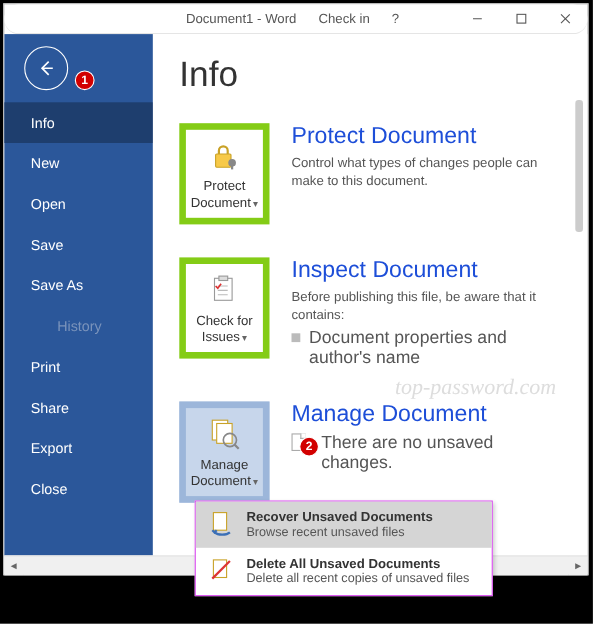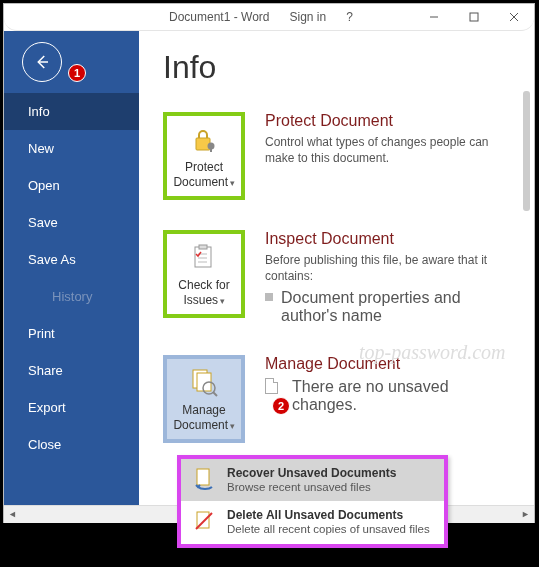--- a/index.html
+++ b/index.html
@@ -13,33 +13,33 @@
 .main { display: flex; height: calc(100% - 27px - 17px); }
 .sidebar { width: 135px; background: #2b579a; color: #fff; display: flex; flex-direction: column; }
 .back-btn { width: 40px; height: 40px; border: 1.5px solid #fff; border-radius: 50%; margin: 11px 0 11px 18px; display: flex; align-items: center; justify-content: center; }
 .back-btn svg { width: 18px; height: 18px; fill: #fff; }
 .nav-item { padding: 11px 0 11px 24px; font-size: 13px; color: #fff; cursor: pointer; position: relative; }
 .nav-item.selected { background: #1e3e6e; }
 .nav-item.disabled { color: #7a93bb; padding-left: 48px; }
 .content { flex: 1; background: #fff; padding: 18px 24px 0 24px; overflow: hidden; position: relative; }
 .content h1 { font-size: 32px; font-weight: 300; color: #333; margin-bottom: 26px; }
 .section { display: flex; gap: 20px; margin-bottom: 30px; align-items: flex-start; }
-.tile { width: 82px; border: 4px solid #84cc16; display: flex; flex-direction: column; align-items: center; justify-content: center; padding: 8px 4px 6px; text-align: center; font-size: 12px; color: #333; line-height: 1.25; }
+.tile { width: 82px; border: 6px solid #84cc16; display: flex; flex-direction: column; align-items: center; justify-content: center; padding: 8px 4px 6px; text-align: center; font-size: 12px; color: #333; line-height: 1.25; }
 .tile.highlight { background: #c7d6eb; border-color: #9cb6da; }
 .tile .tile-icon { width: 32px; height: 32px; margin-bottom: 4px; display: flex; align-items: center; justify-content: center; }
 .tile .tlabel { }
 .tile .chev { font-size: 9px; color: #666; margin-left: 2px; }
 .section-body { flex: 1; }
-.section-body h2 { font-size: 16px; font-weight: 400; color: #7f1d1d; margin-bottom: 4px; }
+.section-body h2 { font-size: 21px; font-weight: 400; color: #1d4ed8; margin-bottom: 4px; }
 .section-body p { font-size: 12px; color: #555; line-height: 1.35; }
 .bullet-row { display: flex; align-items: flex-start; gap: 8px; margin-top: 5px; font-size: 16px; color: #555; }
 .bullet-sq { width: 8px; height: 8px; background: #bbb; margin-top: 4px; flex-shrink: 0; }
 .badge { position: absolute; width: 18px; height: 18px; background: #d20000; border: 1.5px solid #fff; border-radius: 50%; color: #fff; font-size: 11px; font-weight: bold; display: flex; align-items: center; justify-content: center; z-index: 10; }
 .watermark { position: absolute; top: 310px; left: 220px; font-size: 20px; color: #ddd; font-family: Georgia, serif; font-style: italic; pointer-events: none; }
-.context-menu { position: absolute; left: 177px; top: 455px; width: 271px; background: #fff; border: 4px solid #d946ef; box-shadow: 2px 2px 4px rgba(0,0,0,0.2); z-index: 20; }
+.context-menu { position: absolute; left: 177px; top: 455px; width: 271px; background: #fff; border: 1px solid #d946ef; box-shadow: 2px 2px 4px rgba(0,0,0,0.2); z-index: 20; }
 .cm-item { display: flex; padding: 7px 10px; gap: 10px; align-items: flex-start; }
 .cm-item.hover { background: #d5d5d5; }
 .cm-icon { width: 26px; height: 26px; flex-shrink: 0; display: flex; align-items: center; justify-content: center; }
 .cm-text { font-size: 12px; }
 .cm-title { font-weight: bold; color: #333; }
 .cm-sub { color: #555; font-size: 11.5px; line-height: 1.25; }
 .hscrollbar { position: absolute; left: 0; right: 0; bottom: 0; height: 17px; background: #f0f0f0; border-top: 1px solid #ddd; display: flex; align-items: center; justify-content: space-between; }
 .hsbtn { width: 17px; height: 17px; background: #f0f0f0; display: flex; align-items: center; justify-content: center; color: #666; font-size: 9px; }
 .hstrack { flex: 1; height: 17px; background: #f0f0f0; }
 .vscroll { position: absolute; right: 4px; top: 60px; width: 7px; height: 120px; background: #ccc; border-radius: 3px; }
@@ -47,21 +47,21 @@
 .doc-ico::before { content: ""; position: absolute; right: -1px; top: -1px; width: 4px; height: 4px; background: #fff; border-left: 1px solid #aaa; border-bottom: 1px solid #aaa; }
 </style>
 </head>
 <body>
 
 <div class="app-window">
 
   <div class="titlebar">
     <div class="titlebar-left">
       <span>Document1 - Word</span>
-      <span>Sign in</span>
+      <span>Check in</span>
       <span>?</span>
     </div>
     <div class="titlebar-right">
       <div class="tbtn">
           <svg viewBox="0 0 10 10">
             <line x1="1" y1="5" x2="9" y2="5" stroke="#555" stroke-width="1"></line>
           </svg>
         </div>
       <div class="tbtn">
           <svg viewBox="0 0 10 10">

